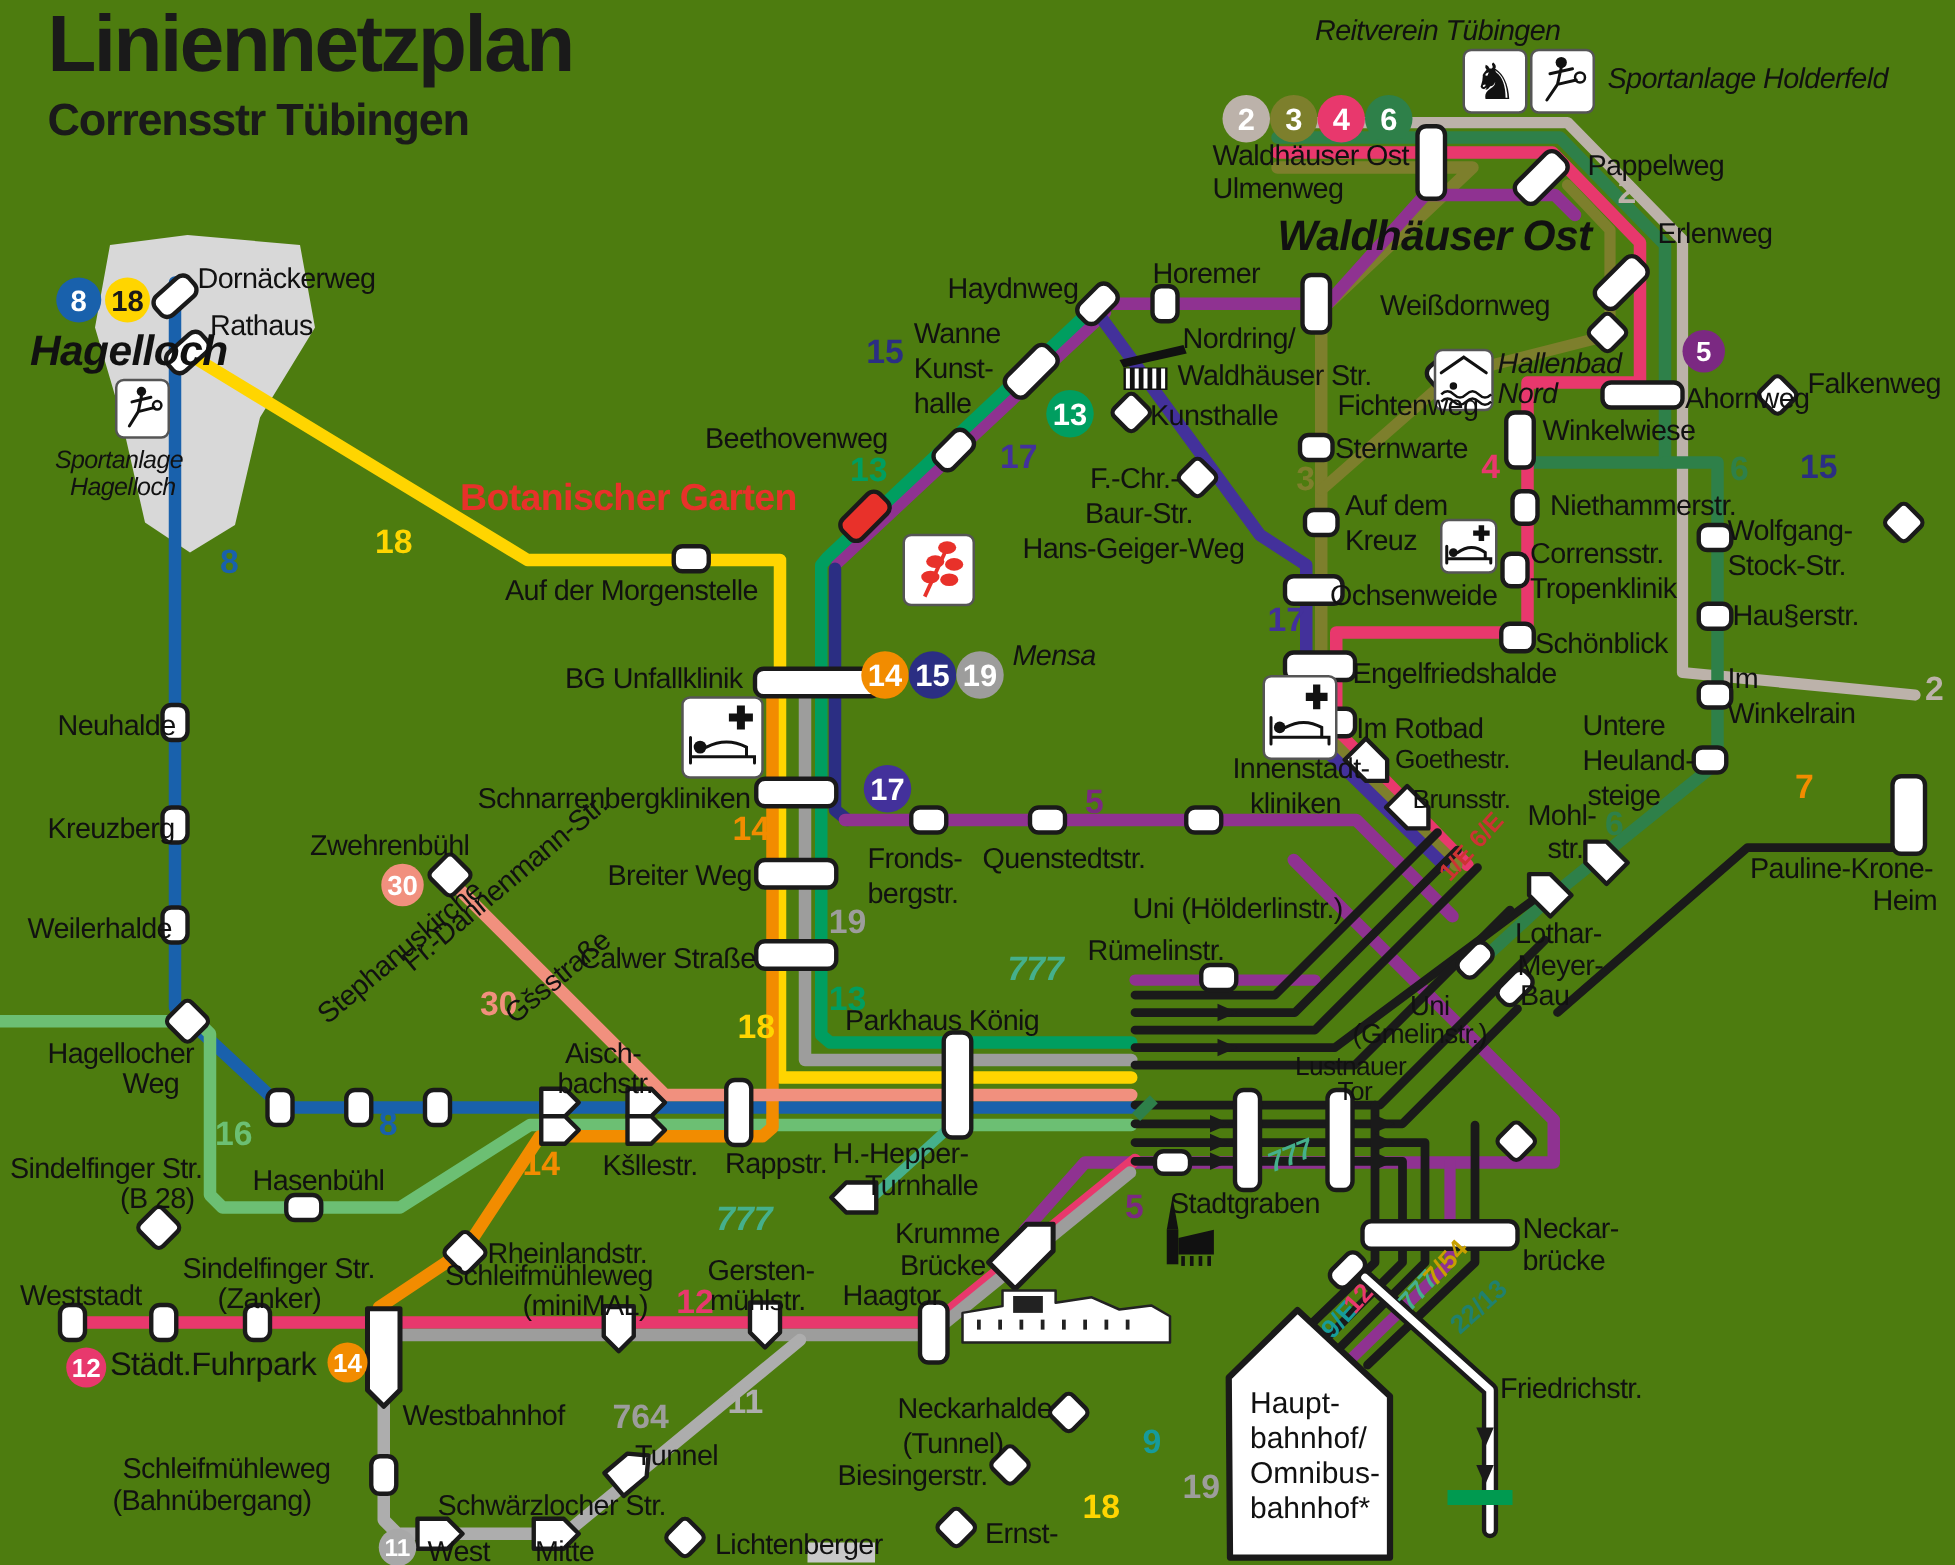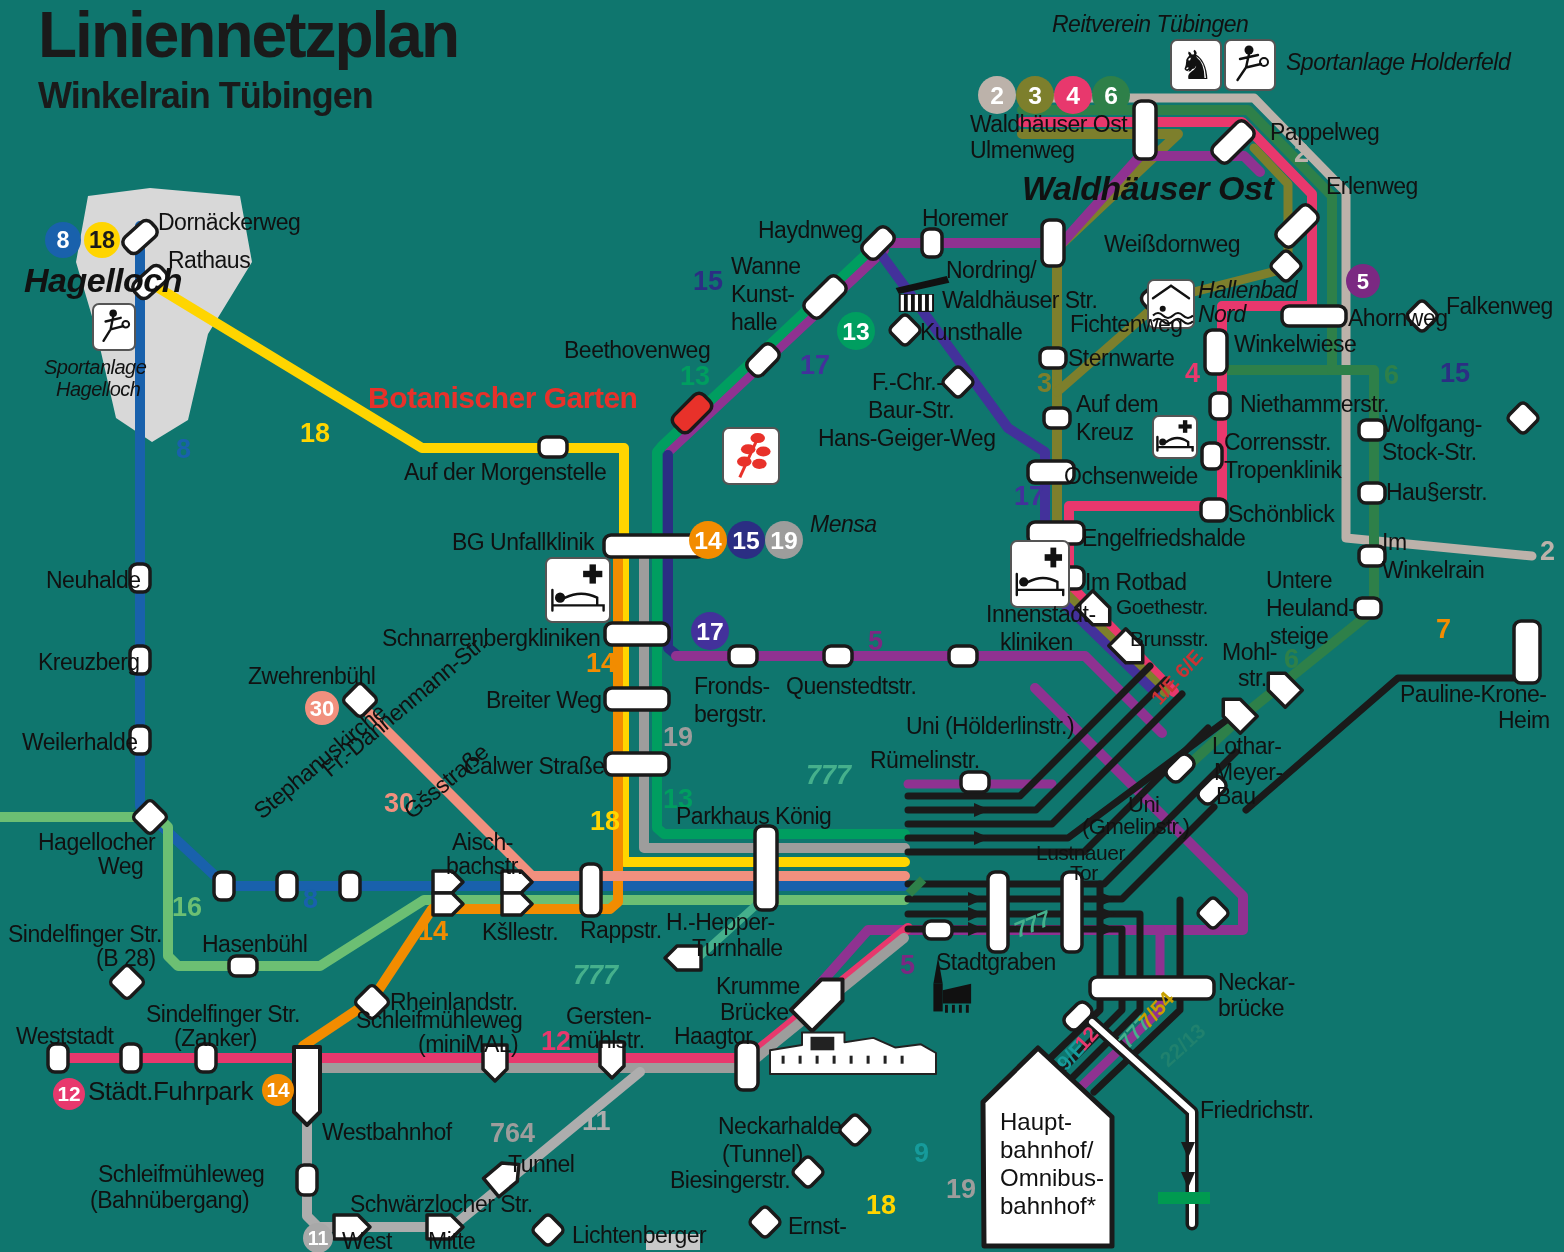--- a/index.html
+++ b/index.html
@@ -1,30 +1,30 @@
 <!DOCTYPE html>
 <html><head>
 <meta charset="utf-8">
 <style>
   html,body{margin:0;padding:0;background:#fff;}
-  #stage{position:relative;width:1564px;height:1252px;overflow:hidden;background:#0f766e;
+  #stage{position:relative;width:1564px;height:1252px;overflow:hidden;background:#4d7c0f;
          font-family:"Liberation Sans",sans-serif;}
   #map-svg{position:absolute;left:0;top:0;}
   #hdr{position:absolute;left:38px;top:2px;z-index:5;}
   #hdr .t{font-size:64px;font-weight:bold;color:#1a1a1a;letter-spacing:-2px;line-height:1.05;}
   #hdr .s{font-size:36px;font-weight:bold;color:#1a1a1a;letter-spacing:-1px;margin-top:6px;}
   text{font-family:"Liberation Sans",sans-serif;}
 </style>
 </head>
 <body>
 
 <div id="stage">
   <div id="hdr">
     <div class="t">Liniennetzplan</div>
-    <div class="s">Winkelrain Tübingen</div>
+    <div class="s">Corrensstr Tübingen</div>
   </div>
   <svg id="map-svg" width="1564" height="1252" viewBox="0 0 1564 1252" xmlns="http://www.w3.org/2000/svg">
       <polygon points="88,196 150,188 240,196 252,262 208,334 188,420 152,442 116,418 96,330 76,262" fill="#d8d8d8"></polygon>
       <polygon points="646,1234 700,1234 700,1250 646,1250" fill="#c9c9c9"></polygon>
       <polyline points="1022,98 1254,98 1346,192 1346,538 1532,556" fill="none" stroke="#bcb2aa" stroke-width="9" stroke-linejoin="round" stroke-linecap="round"></polyline>
       <polyline points="1022,110 1248,110 1332,196 1332,370 1224,370" fill="none" stroke="#2e8049" stroke-width="10" stroke-linejoin="round" stroke-linecap="round"></polyline>
       <polyline points="1332,370 1374,370 1374,610 1240,718 1190,764" fill="none" stroke="#2e8049" stroke-width="10" stroke-linejoin="round" stroke-linecap="round"></polyline>
       <polyline points="1022,122 1242,122 1312,194 1312,306 1222,306 1222,506 1069,506 1069,584 1174,692" fill="none" stroke="#e8386d" stroke-width="10" stroke-linejoin="round" stroke-linecap="round"></polyline>
       <polyline points="1022,134 1178,134 1057,248 1057,585 1165,692" fill="none" stroke="#7d7f2c" stroke-width="10" stroke-linejoin="round" stroke-linecap="round"></polyline>
       <polyline points="1254,148 1288,184 1288,268 1162,300 1057,392" fill="none" stroke="#7d7f2c" stroke-width="9" stroke-linejoin="round" stroke-linecap="round"></polyline>

